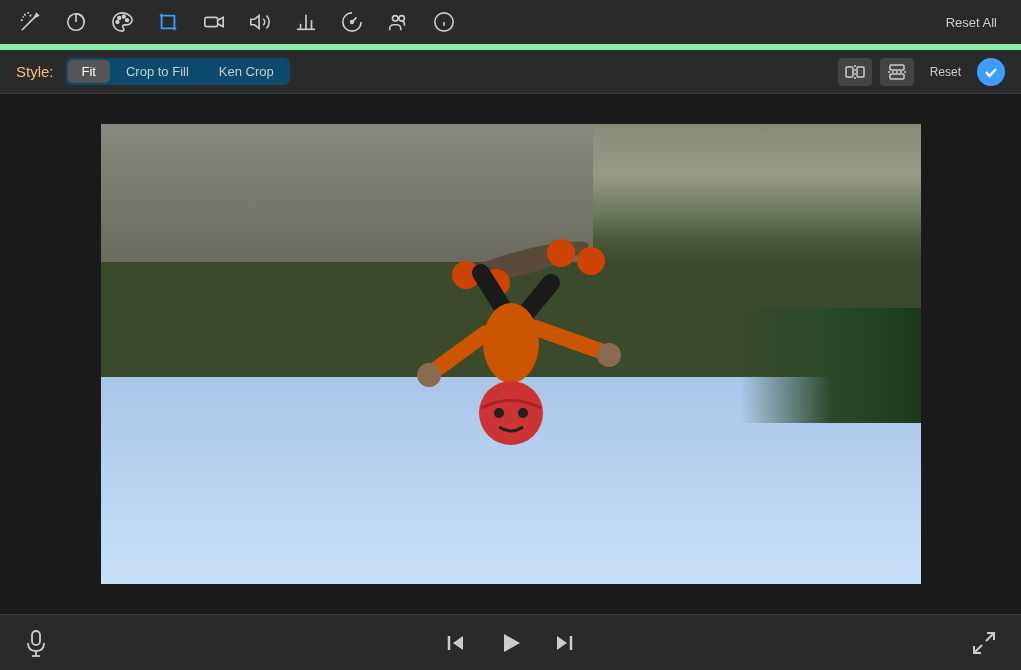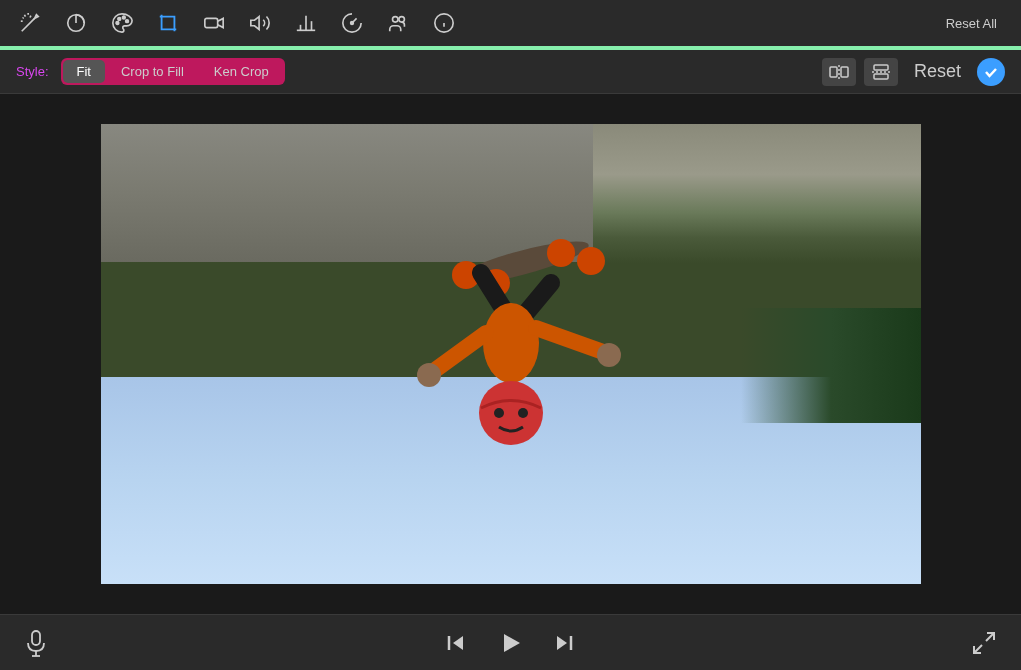--- a/index.html
+++ b/index.html
@@ -14,21 +14,21 @@
       flex-direction: column;
     }
 
     
     .toolbar {
       display: flex;
       align-items: center;
       justify-content: space-between;
       padding: 6px 16px;
       background: #2a2a2a;
-      border-bottom: 4px solid #86efac;
+      border-bottom: 6px solid #86efac;
       height: 50px;
     }
     .toolbar-icons {
       display: flex;
       align-items: center;
       gap: 18px;
     }
     .toolbar-icon {
       width: 28px;
       height: 28px;
@@ -60,28 +60,28 @@
     .style-row {
       display: flex;
       align-items: center;
       padding: 8px 16px;
       background: #2a2a2a;
       border-bottom: 1px solid #3a3a3a;
       height: 44px;
       gap: 8px;
     }
     .style-label {
-      color: #d946ef;
-      font-size: 13px;
+      color: #fdba74;
+      font-size: 15px;
       margin-right: 4px;
     }
     .style-buttons {
       display: flex;
       gap: 2px;
-      background: #be185d;
+      background: #0c4a6e;
       border-radius: 6px;
       padding: 2px;
       justify-content: flex-end;
     }
     .style-btn {
       padding: 4px 14px;
       border-radius: 5px;
       border: none;
       font-size: 13px;
       cursor: pointer;
@@ -107,21 +107,21 @@
       cursor: pointer;
       display: flex;
       align-items: center;
       justify-content: center;
       color: #ccc;
     }
     .reset-btn {
       background: none;
       border: none;
       color: #ccc;
-      font-size: 18px;
+      font-size: 12px;
       cursor: pointer;
       padding: 4px 8px;
     }
     .check-btn {
       width: 28px;
       height: 28px;
       background: #3b9eff;
       border-radius: 50%;
       border: none;
       cursor: pointer;

